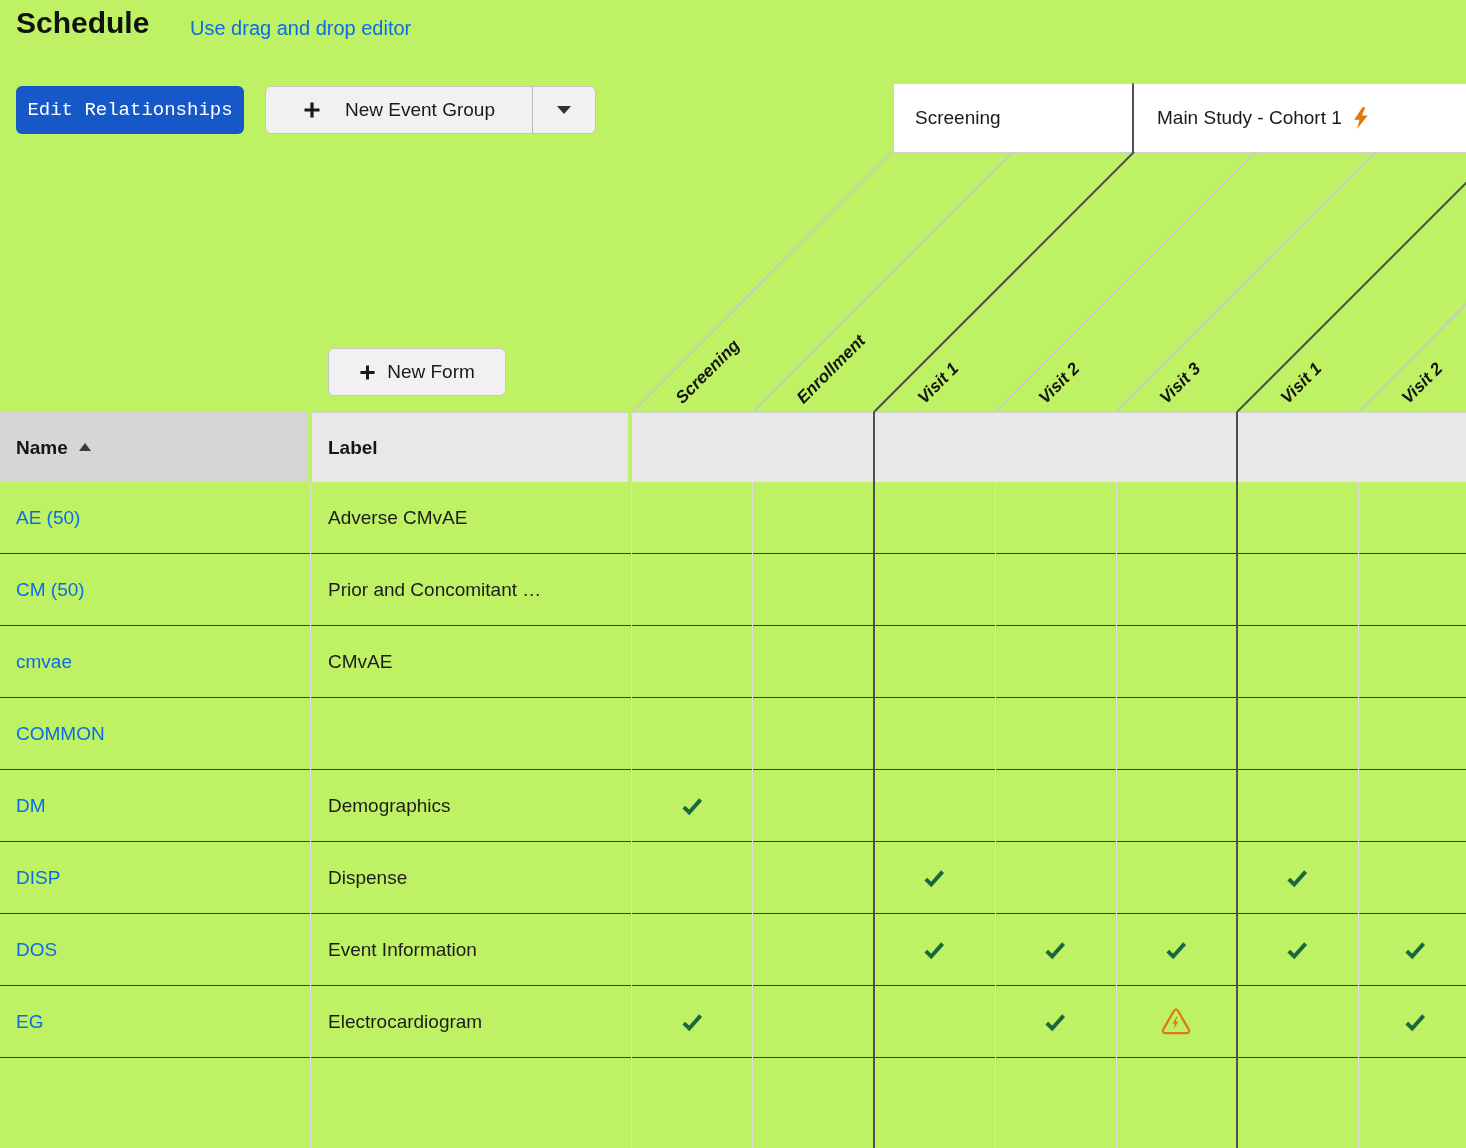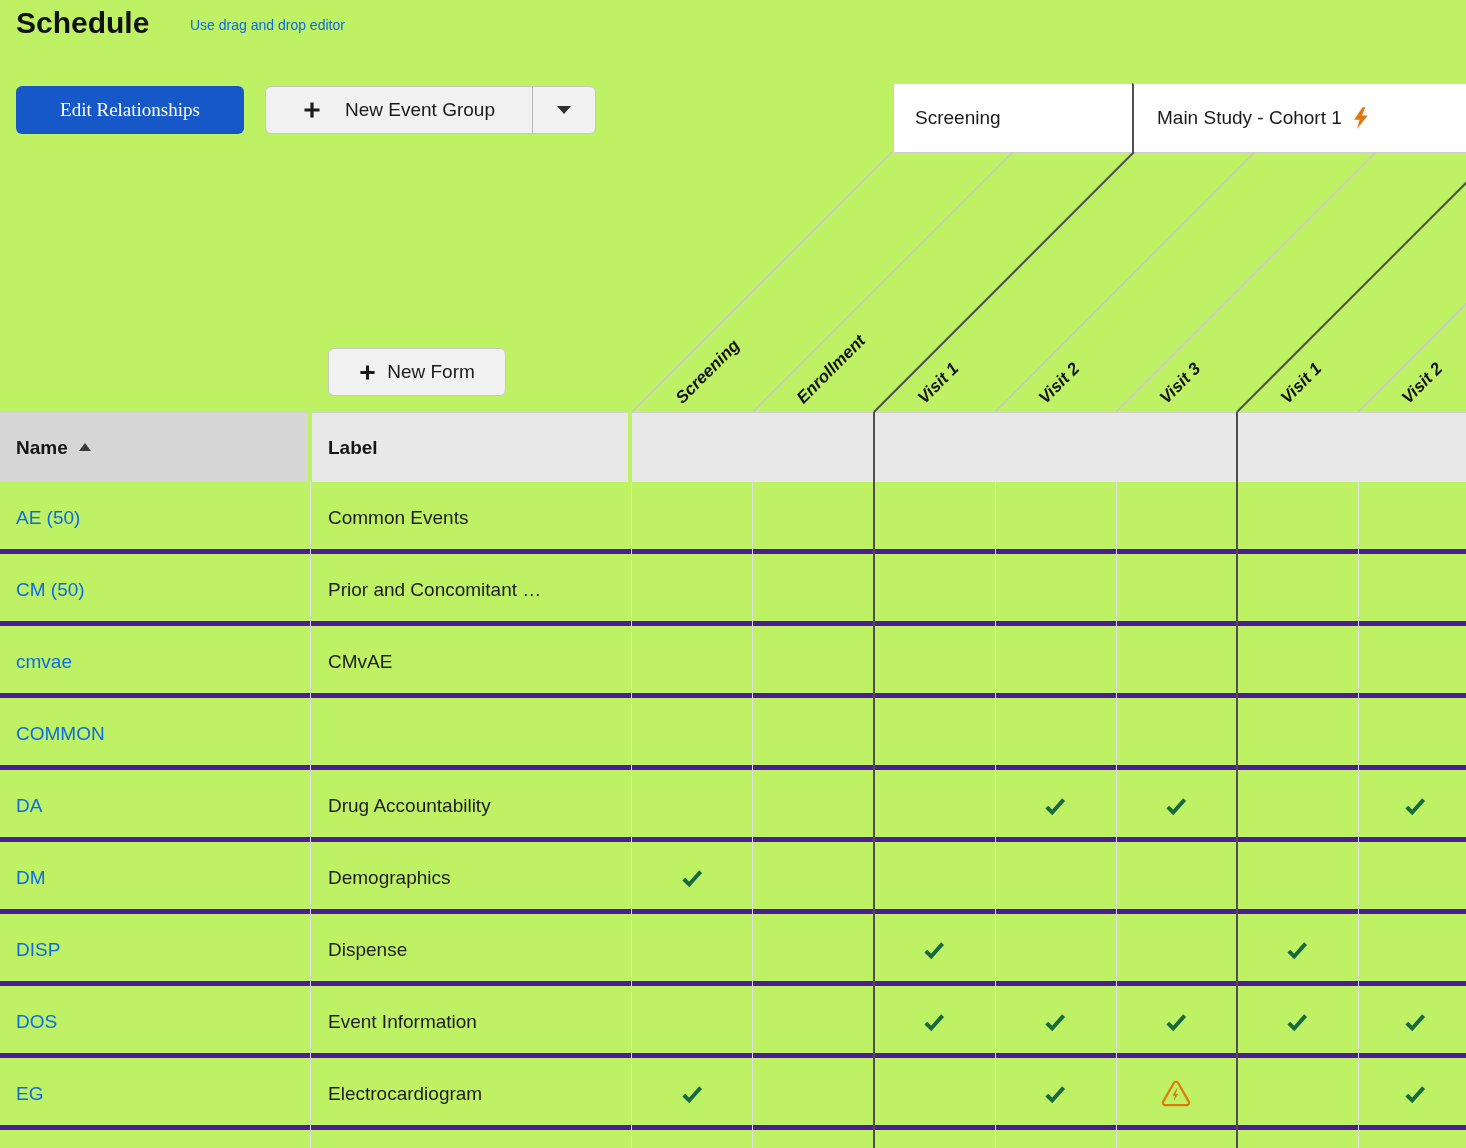--- a/index.html
+++ b/index.html
@@ -2,25 +2,25 @@
 <html><head>
 <meta charset="utf-8">
 <style>
   html,body{margin:0;padding:0;background:#fff;}
   #canvas{
     position:relative;width:1466px;height:1148px;overflow:hidden;background:#bef264;
     font-family:"Liberation Sans",sans-serif;color:#1b1b1b;
   }
   
   .page-title{position:absolute;left:16px;top:6px;font-size:30px;font-weight:700;color:#111;}
-  .dragdrop-link{position:absolute;left:190px;top:17px;font-size:14px;color:#0c6ce8;text-decoration:none;cursor:pointer;}
+  .dragdrop-link{position:absolute;left:190px;top:17px;font-size:20px;color:#0c6ce8;text-decoration:none;cursor:pointer;}
   .btn-primary{
     position:absolute;left:16px;top:86px;width:228px;height:48px;box-sizing:border-box;
     background:#1658c8;border:none;border-radius:6px;color:#fff;font-size:19px;
-    font-family:Liberation Serif, serif;display:flex;align-items:center;justify-content:center;cursor:pointer;
+    font-family:Liberation Mono, monospace;display:flex;align-items:center;justify-content:center;cursor:pointer;
   }
   .split-btn{
     position:absolute;left:265px;top:86px;width:331px;height:48px;box-sizing:border-box;
     background:#f1f1f1;border:1px solid #c6c6c6;border-radius:6px;display:flex;align-items:stretch;
   }
   .split-main{width:266px;display:flex;align-items:center;justify-content:center;gap:24px;
     font-size:19px;color:#1a1a1a;cursor:pointer;}
   .split-sep{width:1px;background:#b6b6b6;}
   .split-caret{flex:1;display:flex;align-items:center;justify-content:center;cursor:pointer;}
   .caret-down{width:0;height:0;border-left:7px solid transparent;border-right:7px solid transparent;border-top:8px solid #2f2f2f;}
@@ -52,21 +52,21 @@
   .search-icon{position:absolute;right:13px;top:12px;}
   
   .thead-block{position:absolute;top:412px;height:70px;box-sizing:border-box;border-top:1px solid #d2d2d2;
     display:flex;align-items:center;font-size:19px;font-weight:700;color:#161616;}
   #th-name{left:0;width:308px;background:#d6d6d6;padding-left:16px;gap:11px;cursor:pointer;}
   #th-label{left:312px;width:316px;background:#e8e8e8;padding-left:16px;cursor:pointer;}
   #th-grid{left:632px;width:834px;background:#e8e8e8;}
   .sort-asc{width:0;height:0;border-left:6px solid transparent;border-right:6px solid transparent;border-bottom:8px solid #3a3a3a;margin-top:-2px;}
   
   #tbody{position:absolute;left:0;top:482px;width:1466px;height:666px;}
-  .trow{position:relative;width:1466px;height:72px;border-bottom:5px solid #4c1d95;box-sizing:border-box;}
+  .trow{position:relative;width:1466px;height:72px;border-bottom:1px solid #4c1d95;box-sizing:border-box;}
   .trow-partial{position:relative;width:1466px;height:18px;}
   .fname{position:absolute;left:16px;top:0;line-height:71px;font-size:19px;color:#0c6ce8;text-decoration:none;cursor:pointer;}
   .flabel{position:absolute;left:328px;top:0;line-height:71px;font-size:19px;color:#1c1c1c;}
   .cell{position:absolute;top:0;width:72px;height:71px;display:flex;align-items:center;justify-content:center;cursor:pointer;}
   
   .vline{position:absolute;width:1px;background:#dedede;}
   .vline-dark{position:absolute;width:2px;background:#4f4f4f;z-index:4;}
 </style>
 </head>
 <body>
@@ -132,21 +132,21 @@
   </div>
   <div class="thead-block" id="th-name">
     <span>Name</span>
     <span class="sort-asc"></span>
   </div>
   <div class="thead-block" id="th-grid"></div>
 
   <div id="tbody">
     <div class="trow">
       <a class="fname">AE (50)</a>
-      <div class="flabel">Common Events</div>
+      <div class="flabel">Adverse CMvAE</div>
     <div class="cell" style="left: 656px;"></div>
         <div class="cell" style="left: 777px;"></div>
         <div class="cell" style="left: 898px;"></div>
         <div class="cell" style="left: 1019px;"></div>
         <div class="cell" style="left: 1140px;"></div>
         <div class="cell" style="left: 1261px;"></div>
         <div class="cell" style="left: 1379px;"></div>
       </div>
     <div class="trow">
       <a class="fname">CM (50)</a>
@@ -172,43 +172,20 @@
       </div>
     <div class="trow">
       <a class="fname">COMMON</a>
     <div class="cell" style="left: 656px;"></div>
         <div class="cell" style="left: 777px;"></div>
         <div class="cell" style="left: 898px;"></div>
         <div class="cell" style="left: 1019px;"></div>
         <div class="cell" style="left: 1140px;"></div>
         <div class="cell" style="left: 1261px;"></div>
         <div class="cell" style="left: 1379px;"></div>
-      </div>
-    <div class="trow">
-      <a class="fname">DA</a>
-      <div class="flabel">Drug Accountability</div>
-    <div class="cell" style="left: 656px;"></div>
-        <div class="cell" style="left: 777px;"></div>
-        <div class="cell" style="left: 898px;"></div>
-        <div class="cell" style="left: 1019px;">
-          <svg width="24" height="24" viewBox="0 0 24 24">
-            <path d="M3.8 13.1 L9.2 18.5 L20.6 5.6" fill="none" stroke="#17693e" stroke-width="3.9"></path>
-          </svg>
-        </div>
-        <div class="cell" style="left: 1140px;">
-          <svg width="24" height="24" viewBox="0 0 24 24">
-            <path d="M3.8 13.1 L9.2 18.5 L20.6 5.6" fill="none" stroke="#17693e" stroke-width="3.9"></path>
-          </svg>
-        </div>
-        <div class="cell" style="left: 1261px;"></div>
-        <div class="cell" style="left: 1379px;">
-          <svg width="24" height="24" viewBox="0 0 24 24">
-            <path d="M3.8 13.1 L9.2 18.5 L20.6 5.6" fill="none" stroke="#17693e" stroke-width="3.9"></path>
-          </svg>
-        </div>
       </div>
     <div class="trow">
       <a class="fname">DM</a>
       <div class="flabel">Demographics</div>
     <div class="cell" style="left: 656px;">
           <svg width="24" height="24" viewBox="0 0 24 24">
             <path d="M3.8 13.1 L9.2 18.5 L20.6 5.6" fill="none" stroke="#17693e" stroke-width="3.9"></path>
           </svg>
         </div>
         <div class="cell" style="left: 777px;"></div>

